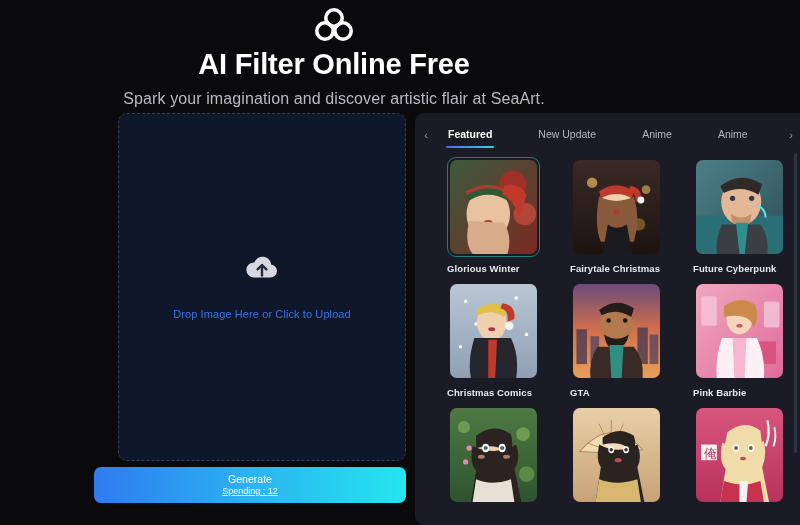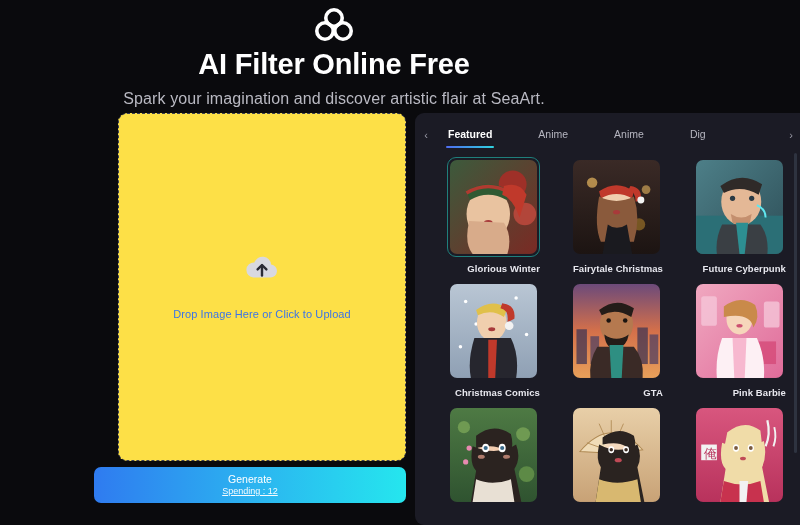--- a/index.html
+++ b/index.html
@@ -57,21 +57,21 @@
     padding-left: 94px;
     padding-right: 9px;
     display: flex;
     flex-direction: column;
   }
   .upload-zone {
     flex: 0 0 348px;
     height: 348px;
     border: 1px dashed #3a3f55;
     border-radius: 9px;
-    background: #fde047;
+    background: #0f172a;
     display: flex;
     flex-direction: column;
     align-items: center;
     justify-content: center;
     cursor: pointer;
     margin-left: 24px;
   }
   .cloud-icon { margin-bottom: 22px; }
   .upload-text {
     font-size: 11px;
@@ -157,21 +157,21 @@
     top: 38px; left: 0; right: 0; bottom: 0;
     overflow: hidden;
     padding: 6px 14px 0 14px;
   }
   .cards-grid {
     display: grid;
     grid-template-columns: repeat(3, 1fr);
     column-gap: 12px;
     row-gap: 4px;
   }
-  .card { display: flex; flex-direction: column; align-items: flex-end; cursor: pointer; padding-left: 18px; }
+  .card { display: flex; flex-direction: column; align-items: flex-start; cursor: pointer; padding-left: 18px; }
   .thumb-wrap {
     width: 100%;
     border-radius: 9px;
     padding: 2px;
     border: 1.5px solid transparent;
   }
   .card.selected .thumb-wrap {
     border-color: #1f7f7c;
   }
   .thumb {
@@ -238,20 +238,21 @@
         <span class="gen-sub">Spending : 12</span>
       </button>
     </div>
 
     <div class="right-col">
 
       <div class="tabs-row">
         <div class="tab-arrow">‹</div>
         <div class="tabs-strip" id="tabs-strip">
             <div class="tab active"><span>Featured</span></div>
+            <div class="tab"><span>New Update</span></div>
             <div class="tab"><span>Anime</span></div>
             <div class="tab"><span>Anime</span></div>
             <div class="tab"><span>Dig</span></div>
           </div>
         <div class="tab-arrow">›</div>
       </div>
 
       <div class="cards-scroll">
         <div class="cards-grid" id="cards-grid">
             <div class="card selected">

